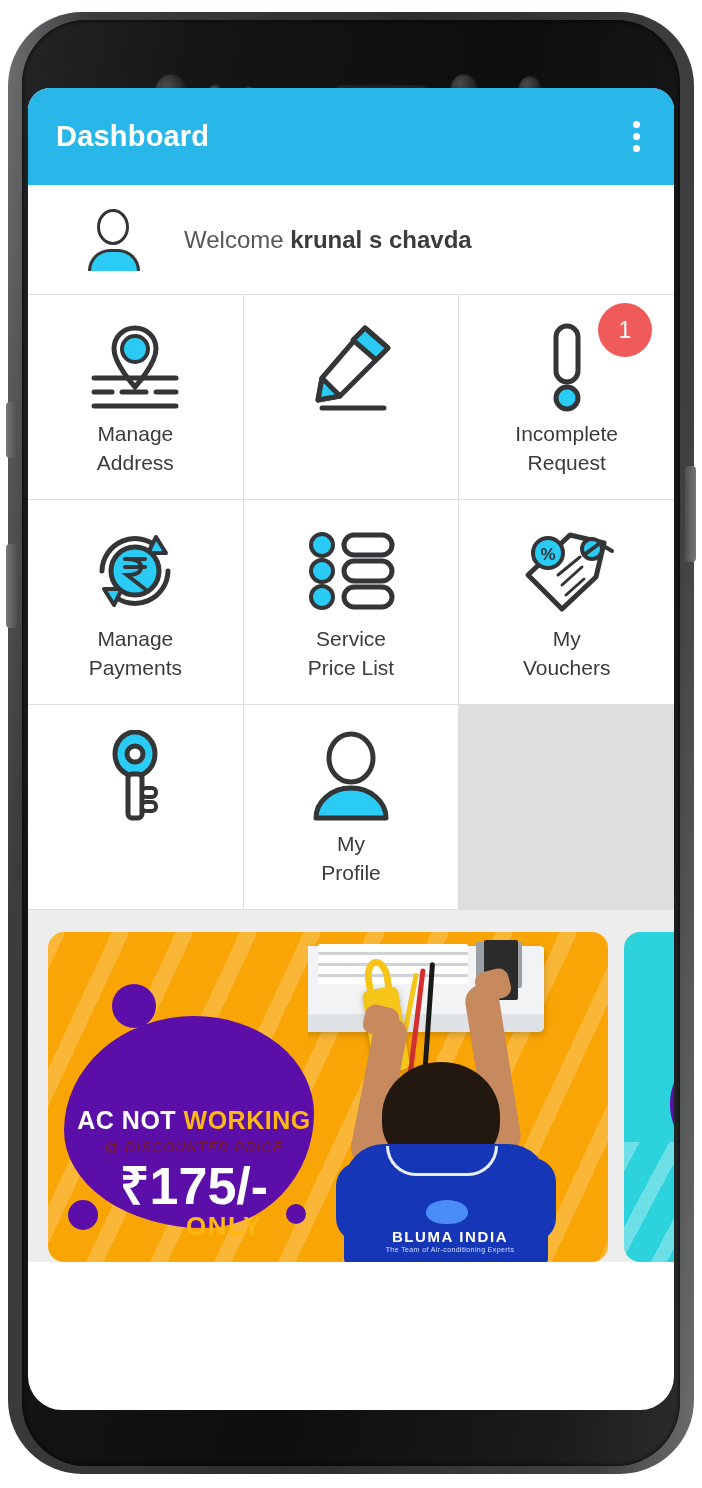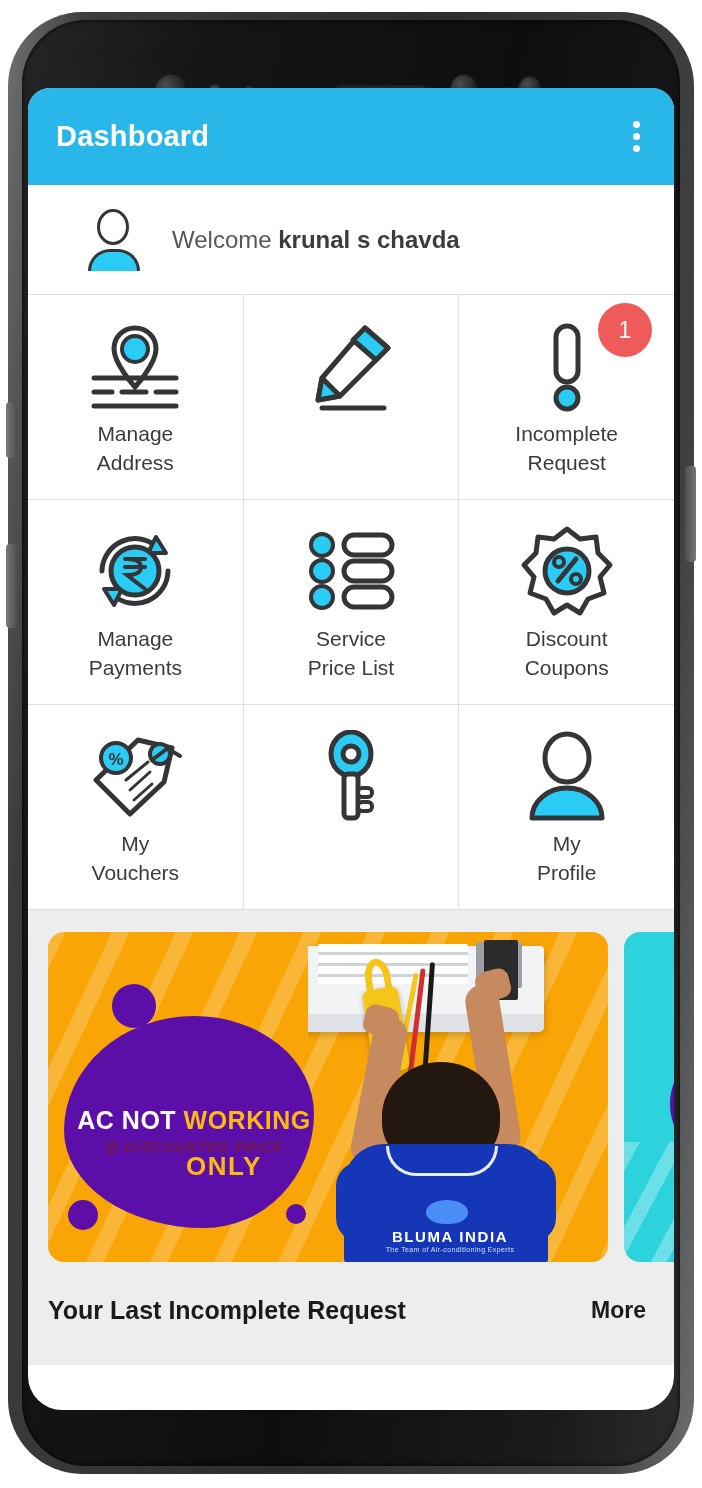--- a/index.html
+++ b/index.html
@@ -42,21 +42,21 @@
 
   
   .welcome{height:110px;display:flex;align-items:center;padding-left:56px;box-sizing:border-box;
     border-bottom:1px solid #dcdee0;background:#fff;}
   .welcome-av{width:62px;height:62px;position:relative;margin-right:26px;flex:0 0 auto;}
   .wa-head{position:absolute;left:13px;top:0;width:32px;height:36px;border:3px solid #333537;
     border-radius:50%;box-sizing:border-box;background:#fff;}
   .wa-body{position:absolute;left:4px;top:40px;width:52px;height:22px;
     border:3px solid #333537;border-bottom:none;box-sizing:border-box;
     border-radius:26px 26px 0 0;background:#2ACCF5;}
-  .welcome-txt{display:flex;flex-direction:column;gap:2px;}
+  .welcome-txt{display:flex;flex-direction:column;gap:2px;margin-left:12px;}
   .welcome-name{font-size:24px;color:#575757;}
   .welcome-name b{color:#3c3c3c;}
   .welcome-phone{font-size:21px;color:#5d5d5d;}
 
   
   .grid{display:grid;grid-template-columns:1fr 1fr 1fr;background:#dcdee0;gap:1px;
     border-bottom:1px solid #dcdee0;}
   .cell{background:#fff;height:204px;display:flex;flex-direction:column;align-items:center;
     justify-content:flex-start;padding-top:22px;box-sizing:border-box;cursor:pointer;position:relative;}
   .cell-ico{height:98px;width:130px;position:relative;display:flex;align-items:center;justify-content:center;}
@@ -250,34 +250,20 @@
             <rect x="42" y="10" width="48" height="20" rx="10" fill="#fff" stroke="#333537" stroke-width="5"></rect>
             <rect x="42" y="36" width="48" height="20" rx="10" fill="#fff" stroke="#333537" stroke-width="5"></rect>
             <rect x="42" y="62" width="48" height="20" rx="10" fill="#fff" stroke="#333537" stroke-width="5"></rect>
           </svg>
         </div>
         <div class="cell-lbl">
           <span>Service</span><br><span>Price List</span>
         </div>
       </div>
 
-      <div class="cell">
-        <div class="cell-ico">
-          <svg width="98" height="92" viewBox="0 0 98 92">
-            <path d="M49 4 L62 14 L78 12 L80 28 L92 40 L82 52 L86 68 L70 74 L62 88 L49 80 L36 88 L28 74 L12 68 L16 52 L6 40 L18 28 L20 12 L36 14 Z" fill="#fff" stroke="#333537" stroke-width="5" stroke-linejoin="round"></path>
-            <circle cx="49" cy="46" r="22" fill="#2ACCF5" stroke="#333537" stroke-width="5"></circle>
-            <line x1="40" y1="56" x2="58" y2="34" stroke="#333537" stroke-width="5" stroke-linecap="round"></line>
-            <circle cx="41" cy="37" r="5" fill="none" stroke="#333537" stroke-width="4"></circle>
-            <circle cx="58" cy="54" r="5" fill="none" stroke="#333537" stroke-width="4"></circle>
-          </svg>
-        </div>
-        <div class="cell-lbl">
-          <span>Discount</span><br><span>Coupons</span>
-        </div>
-      </div>
 
       <div class="cell">
         <div class="cell-ico">
           <svg width="98" height="92" viewBox="0 0 98 92">
             <path d="M52 10 L86 18 L78 52 L44 84 L10 50 Z" fill="#fff" stroke="#333537" stroke-width="5" stroke-linejoin="round"></path>
             <circle cx="30" cy="28" r="15" fill="#2ACCF5" stroke="#333537" stroke-width="4"></circle>
             <text x="30" y="35" font-family="Liberation Sans, sans-serif" font-size="17" font-weight="bold" fill="#333537" text-anchor="middle">%</text>
             <circle cx="74" cy="24" r="10" fill="#2ACCF5" stroke="#333537" stroke-width="4"></circle>
             <line x1="66" y1="30" x2="82" y2="18" stroke="#333537" stroke-width="4" stroke-linecap="round"></line>
             <line x1="84" y1="20" x2="94" y2="26" stroke="#333537" stroke-width="4" stroke-linecap="round"></line>
@@ -350,30 +336,27 @@
             <div class="torso"></div>
               <div class="collar"></div>
             <div class="logo-lotus"></div>
             <div class="logo-txt">BLUMA INDIA</div>
             <div class="logo-sub">The Team of Air-conditioning Experts</div>
           </div>
 
           <div class="bn-text">
             <div class="t1"><span>AC NOT </span><em>WORKING</em></div>
             <div class="t2">@ DISCOUNTED PRICE</div>
+            <div class="t3">₹175/-</div>
             <div class="t4">ONLY</div>
           </div>
         </div>
 
         <div class="bn bn2">
           <div class="bn2-blob"></div>
           <div class="bn2-stripes"></div>
         </div>
       </div>
     </div>
 
-    <div class="footer">
-      <div class="f-title">Your Last Incomplete Request</div>
-      <div class="f-more">More</div>
-    </div>
 
   </div>
 </div>
 
 </body></html>

